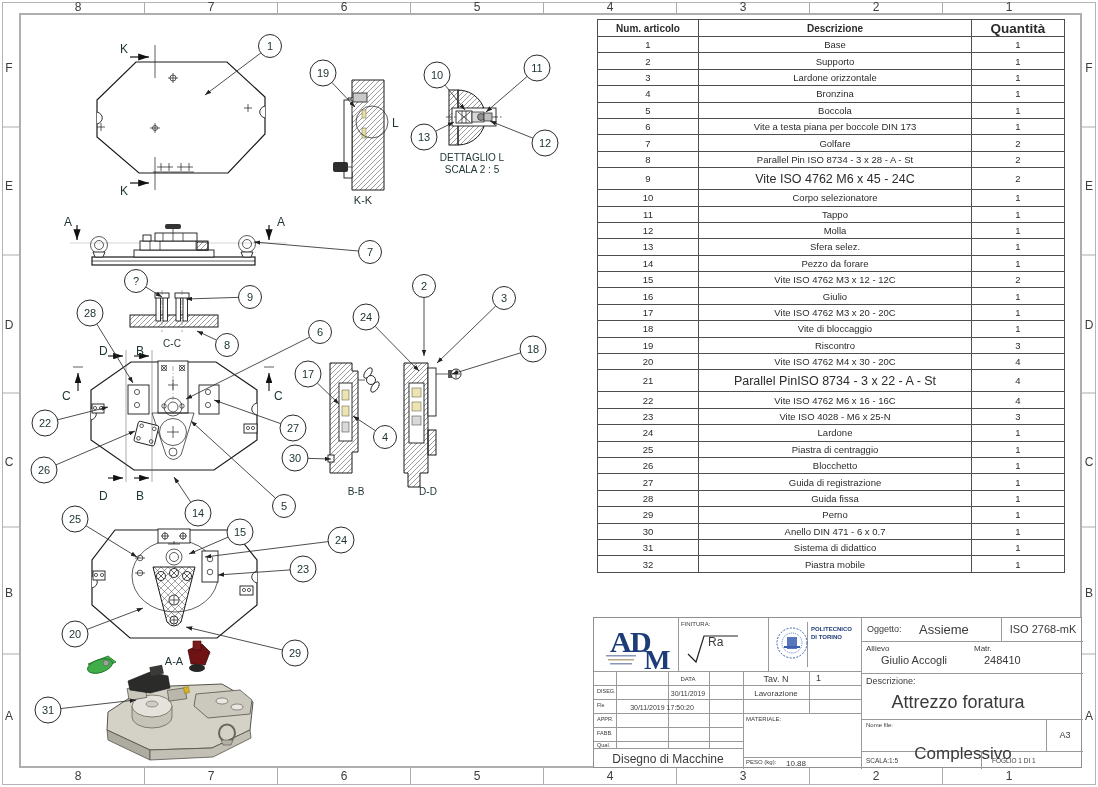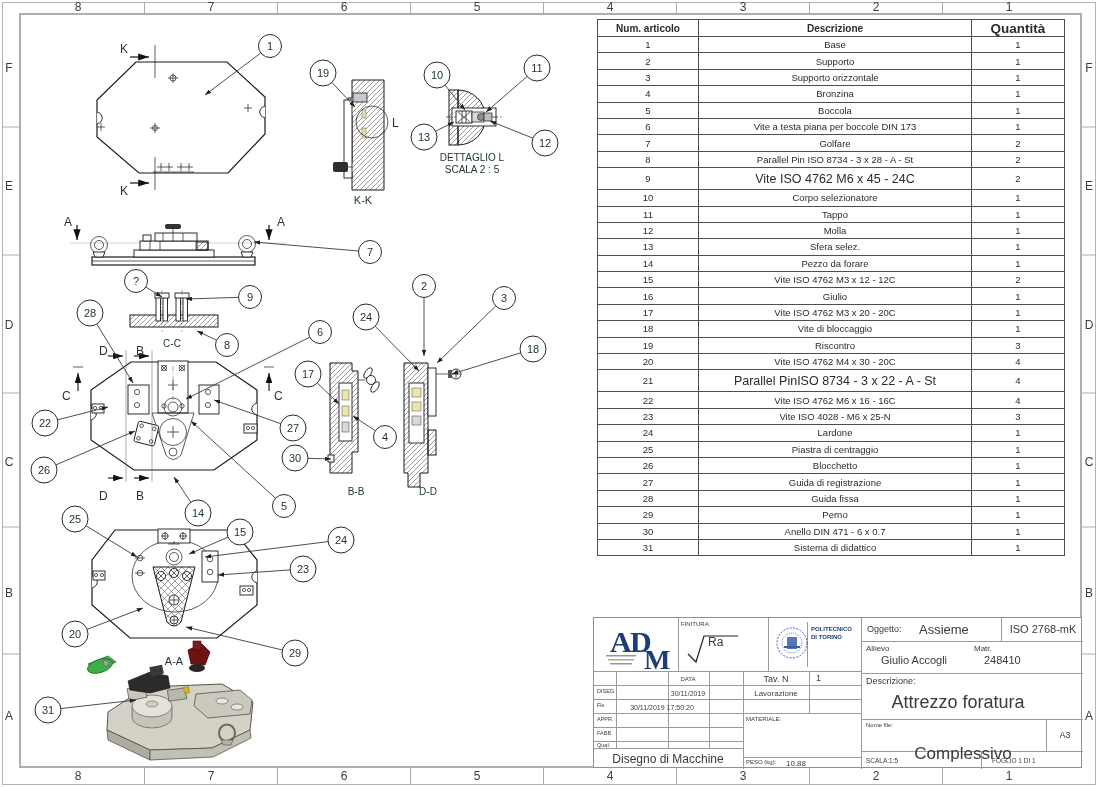--- a/index.html
+++ b/index.html
@@ -484,21 +484,21 @@
           <td>Base</td>
           <td>1</td>
         </tr>
         <tr>
           <td>2</td>
           <td>Supporto</td>
           <td>1</td>
         </tr>
         <tr>
           <td>3</td>
-          <td>Supporto orizzontale</td>
+          <td>Lardone orizzontale</td>
           <td>1</td>
         </tr>
         <tr>
           <td>4</td>
           <td>Bronzina</td>
           <td>1</td>
         </tr>
         <tr>
           <td>5</td>
           <td>Boccola</td>
@@ -625,20 +625,25 @@
           <td>1</td>
         </tr>
         <tr>
           <td>30</td>
           <td>Anello DIN 471 - 6 x 0.7</td>
           <td>1</td>
         </tr>
         <tr>
           <td>31</td>
           <td>Sistema di didattico</td>
+          <td>1</td>
+        </tr>
+        <tr>
+          <td>32</td>
+          <td>Piastra mobile</td>
           <td>1</td>
         </tr>
       </tbody>
   </table>
 
   <div class="tblock">
 
     <div class="tl" style="left:267px;top:0;width:1px;height:151px"></div>
     <div class="tl" style="left:0;top:53px;width:267px;height:1px"></div>
     <div class="tl" style="left:84px;top:0;width:1px;height:53px"></div>

